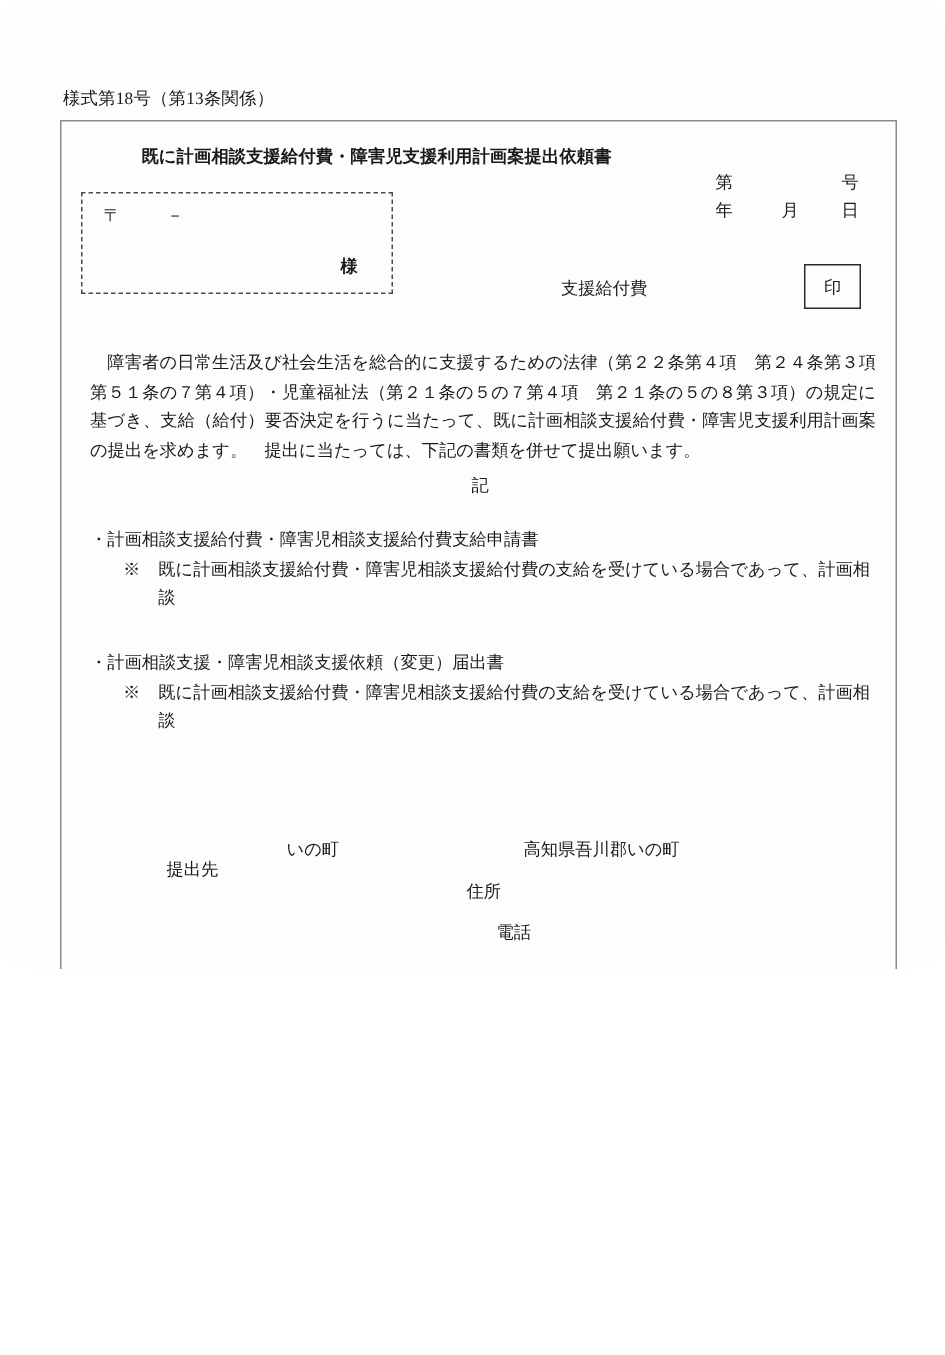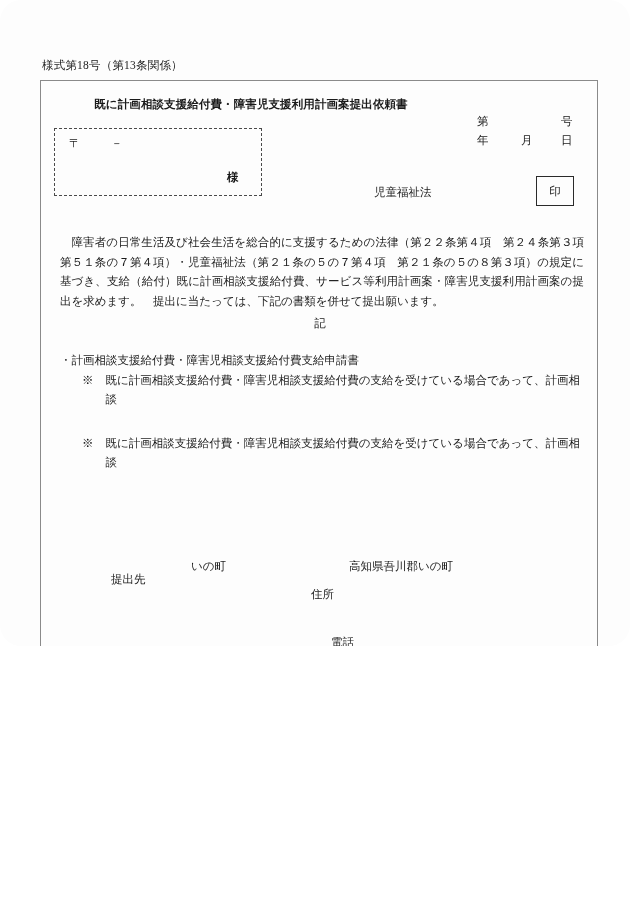--- a/index.html
+++ b/index.html
@@ -175,21 +175,21 @@
   
   .fld {
     position: absolute;
     font-size: 11.5px;
     white-space: nowrap;
   }
   .f-dest-label  { left: 70px;  top: 478px; margin-top: 13px; }
   .f-dest-value  { left: 150px; top: 478px; }
   .f-addr-label  { left: 270px; top: 478px; margin-top: 28px; }
   .f-addr-value  { left: 308px; top: 478px; font-family: Liberation Mono, monospace; }
-  .f-tel-label   { left: 290px; top: 554px; text-align: right; }
+  .f-tel-label   { left: 290px; top: 533px; text-align: right; }
   .f-due-label   { left: 70px;  top: 578px; }
   .f-due-nen     { left: 203px; top: 578px; }
   .f-due-tsuki   { left: 233px; top: 578px; }
   .f-due-hi      { left: 265px; top: 578px; }
 </style>
 </head>
 <body>
 
 <div id="page">
 
@@ -204,41 +204,42 @@
     <div class="numline nl-nen">年</div>
     <div class="numline nl-tsuki">月</div>
     <div class="numline nl-hi">日</div>
 
     <div class="addr-box">
       <span class="addr-post">〒</span>
       <span class="addr-dash">－</span>
       <span class="addr-sama">様</span>
     </div>
 
-    <div class="issuer">児童福祉法</div>
+    <div class="issuer">支援給付費</div>
 
     <div class="seal-box">
       <span>印</span>
     </div>
 
-    <div class="body-para">障害者の日常生活及び社会生活を総合的に支援するための法律（第２２条第４項　第２４条第３項　第５１条の７第４項）・児童福祉法（第２１条の５の７第４項　第２１条の５の８第３項）の規定に基づき、支給（給付）既に計画相談支援給付費、サービス等利用計画案・障害児支援利用計画案の提出を求めます。　提出に当たっては、下記の書類を併せて提出願います。</div>
+    <div class="body-para">障害者の日常生活及び社会生活を総合的に支援するための法律（第２２条第４項　第２４条第３項　第５１条の７第４項）・児童福祉法（第２１条の５の７第４項　第２１条の５の８第３項）の規定に基づき、支給（給付）要否決定を行うに当たって、既に計画相談支援給付費・障害児支援利用計画案の提出を求めます。　提出に当たっては、下記の書類を併せて提出願います。</div>
 
     <div class="ki">記</div>
 
     <div class="item item-1">
       <div class="item-title">・計画相談支援給付費・障害児相談支援給付費支給申請書</div>
       <div class="note">
         <span class="note-mark">※</span>
         <span class="note-text">
           <span>既に計画相談支援給付費・障害児相談支援給付費の支給を受けている場合であって、計画相談</span>
         </span>
       </div>
     </div>
 
     <div class="item item-2">
+      <div class="item-title">・計画相談支援・障害児相談支援依頼（変更）届出書</div>
       <div class="note">
         <span class="note-mark">※</span>
         <span class="note-text">
           <span>既に計画相談支援給付費・障害児相談支援給付費の支給を受けている場合であって、計画相談</span>
         </span>
       </div>
     </div>
 
     <div class="fld f-dest-label">提出先</div>
     <div class="fld f-dest-value">いの町</div>

